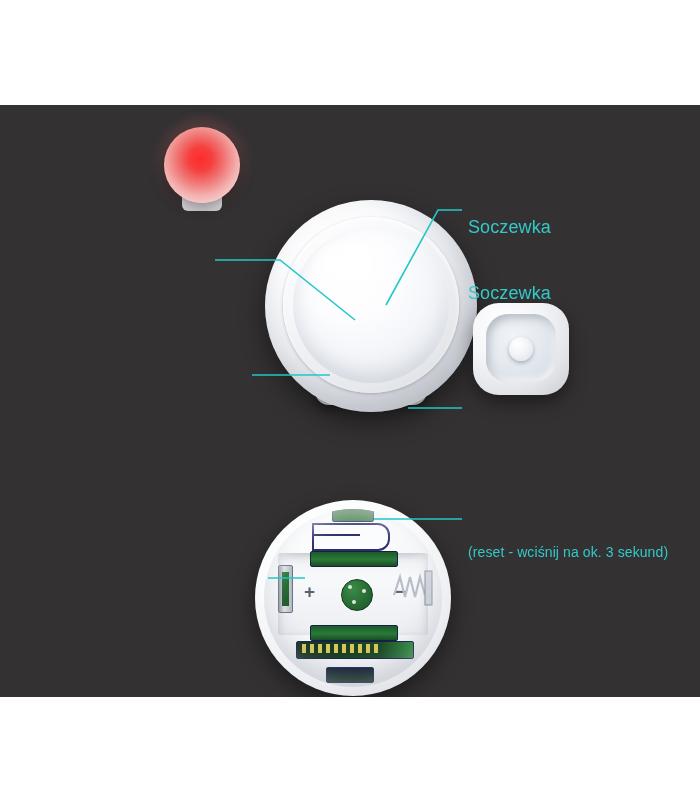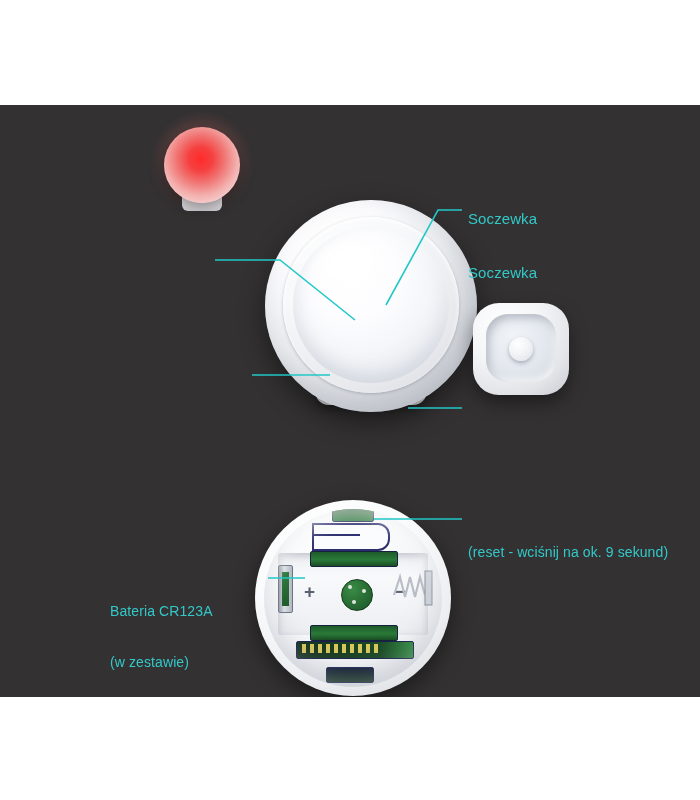--- a/index.html
+++ b/index.html
@@ -247,30 +247,26 @@
 
       <line x1="252" y1="270" x2="330" y2="270" stroke="#22c7c7" stroke-width="1.6"></line>
 
       <line x1="408" y1="303" x2="462" y2="303" stroke="#22c7c7" stroke-width="1.6"></line>
 
       <line x1="374" y1="414" x2="462" y2="414" stroke="#22c7c7" stroke-width="1.6"></line>
 
       <line x1="268" y1="473" x2="305" y2="473" stroke="#22c7c7" stroke-width="1.6"></line>
     </svg>
 
-    <div class="callout" style="left:468px;top:68px;font-size:15px;">
+    <div class="callout" style="left:468px;top:68px;font-size:18px;">
       <span class="ln">Soczewka</span>
       <span class="ln">Soczewka</span>
     </div>
 
 
 
     <div class="callout" style="left:468px;top:405px;font-size:14px;">
-      <span class="ln">(reset - wciśnij na ok. 9 sekund)</span>
-    </div>
-
-    <div class="callout" style="left:110px;top:464px;font-size:14px;">
-      <span class="ln">Bateria CR123A</span>
-      <span class="ln">(w zestawie)</span>
-    </div>
+      <span class="ln">(reset - wciśnij na ok. 3 sekund)</span>
+    </div>
+
 
   </div>
 </div>
 
 </body></html>

